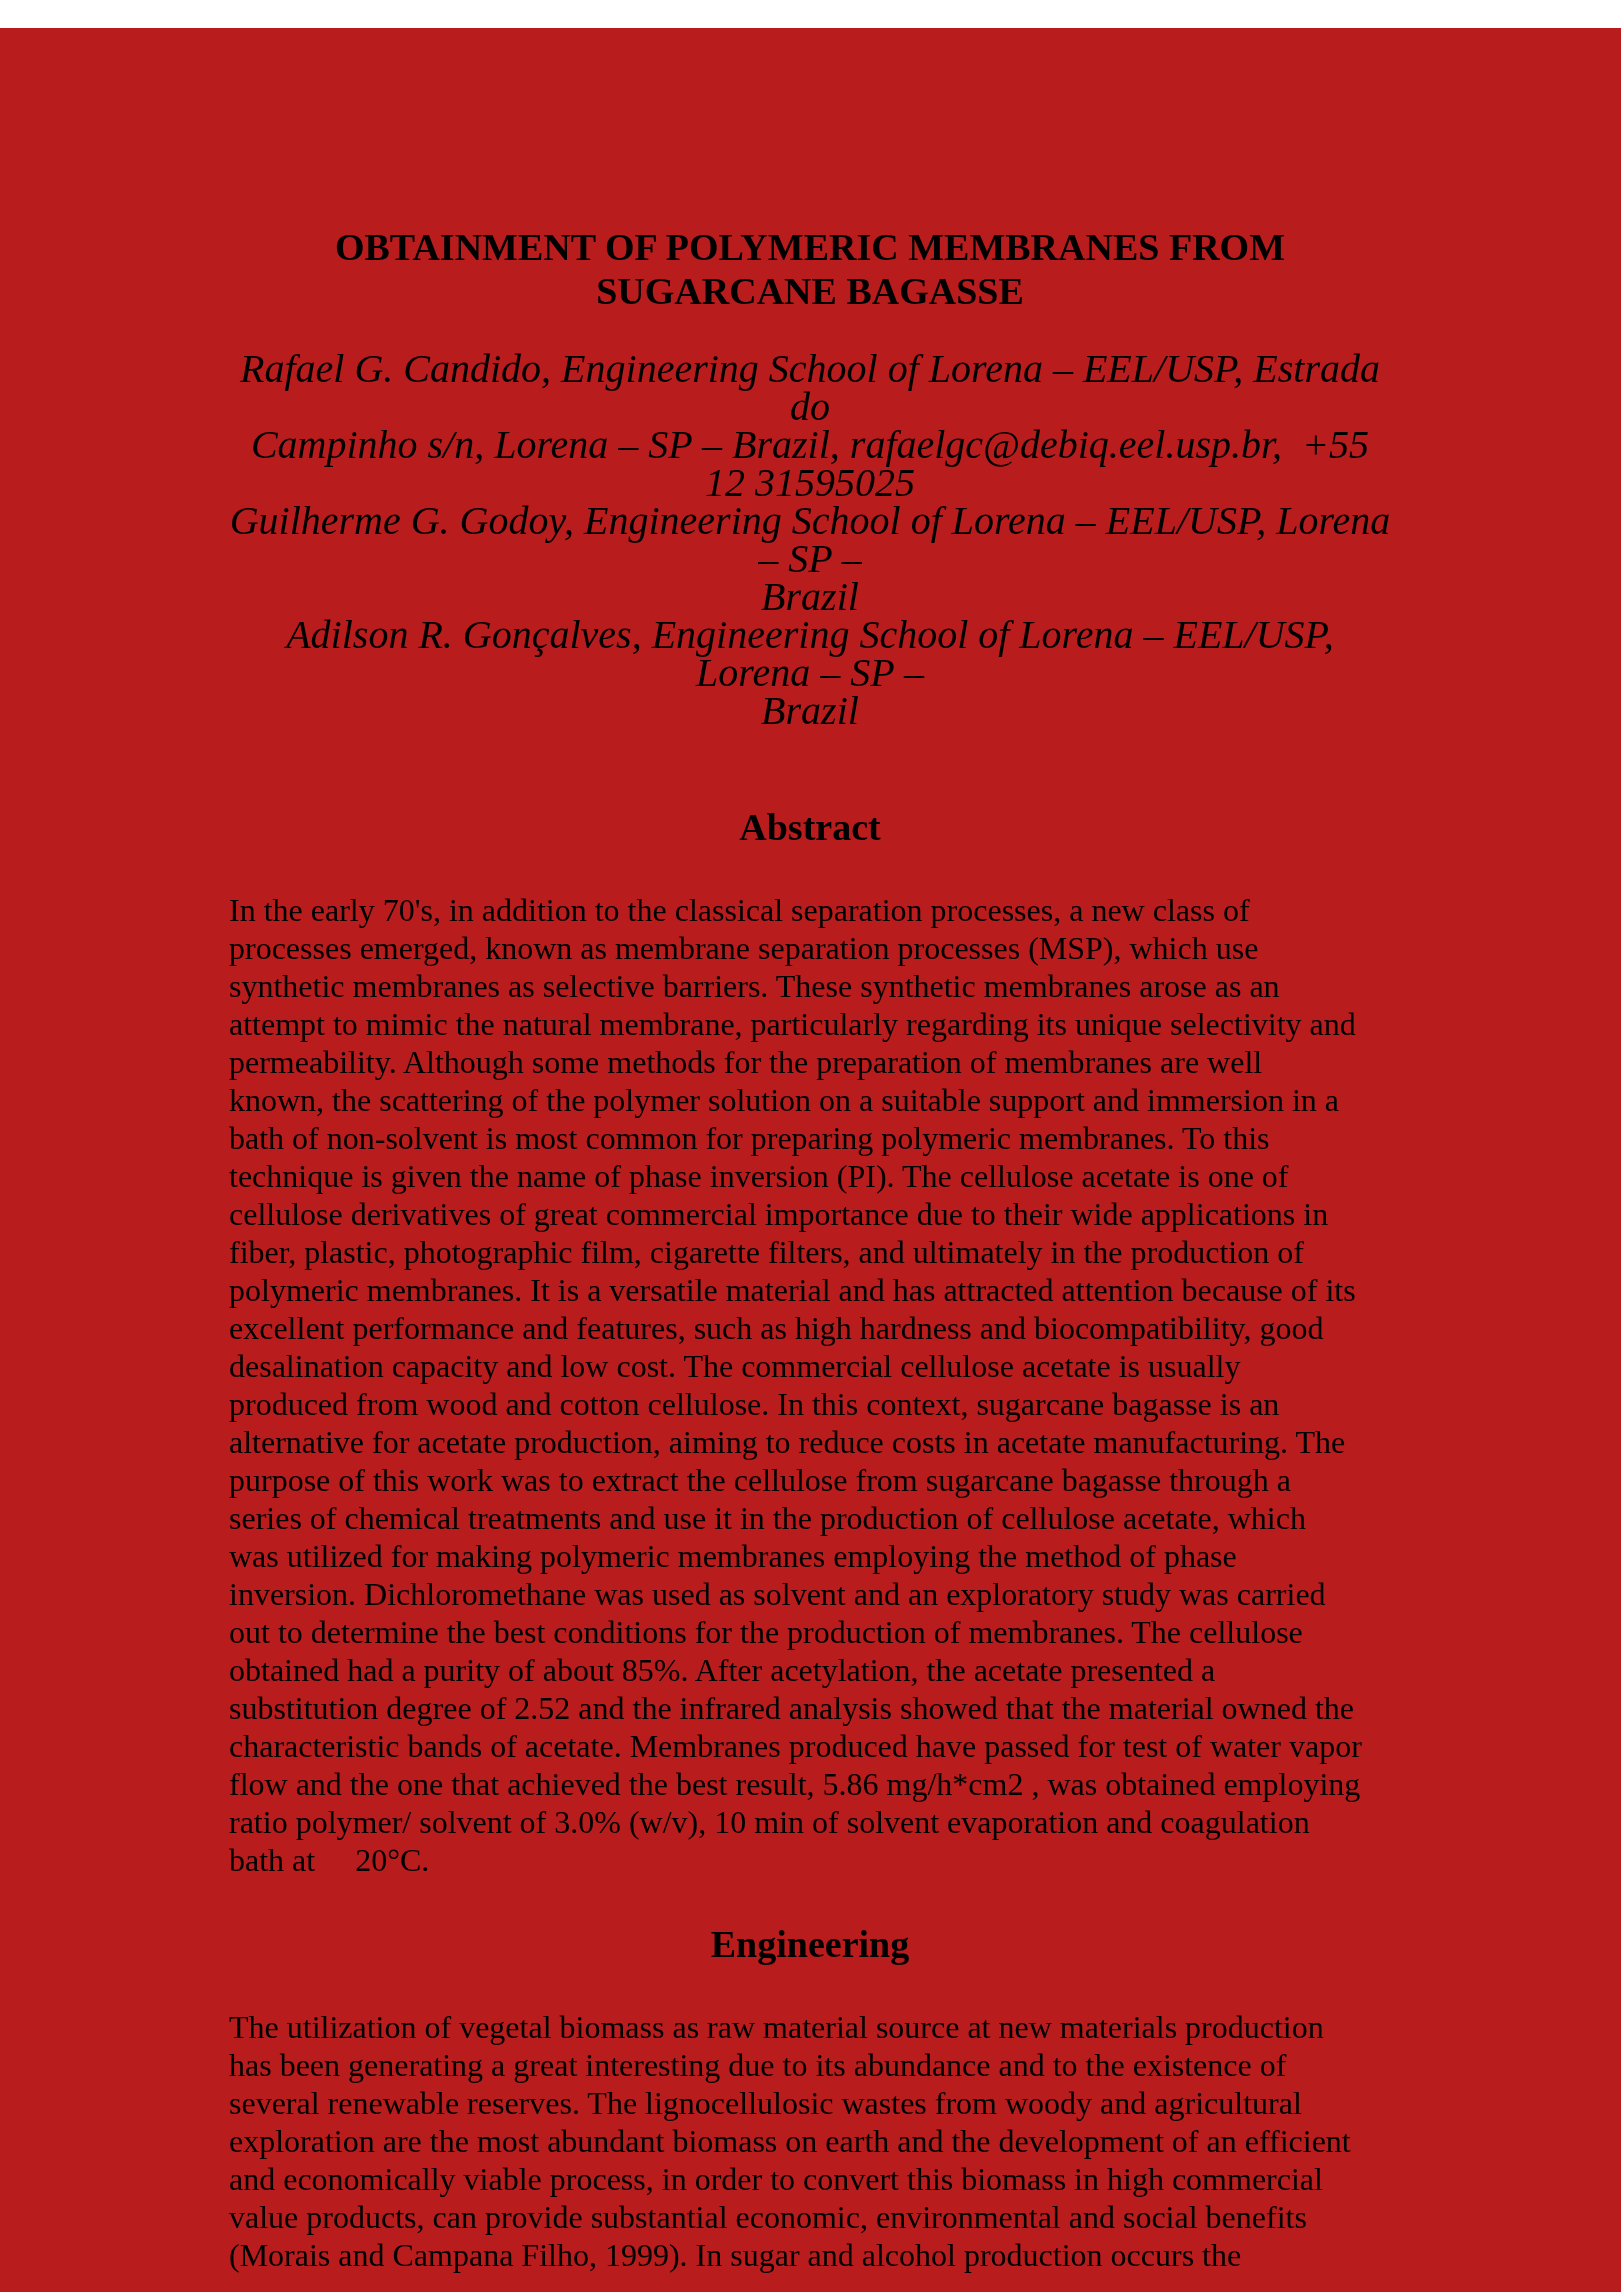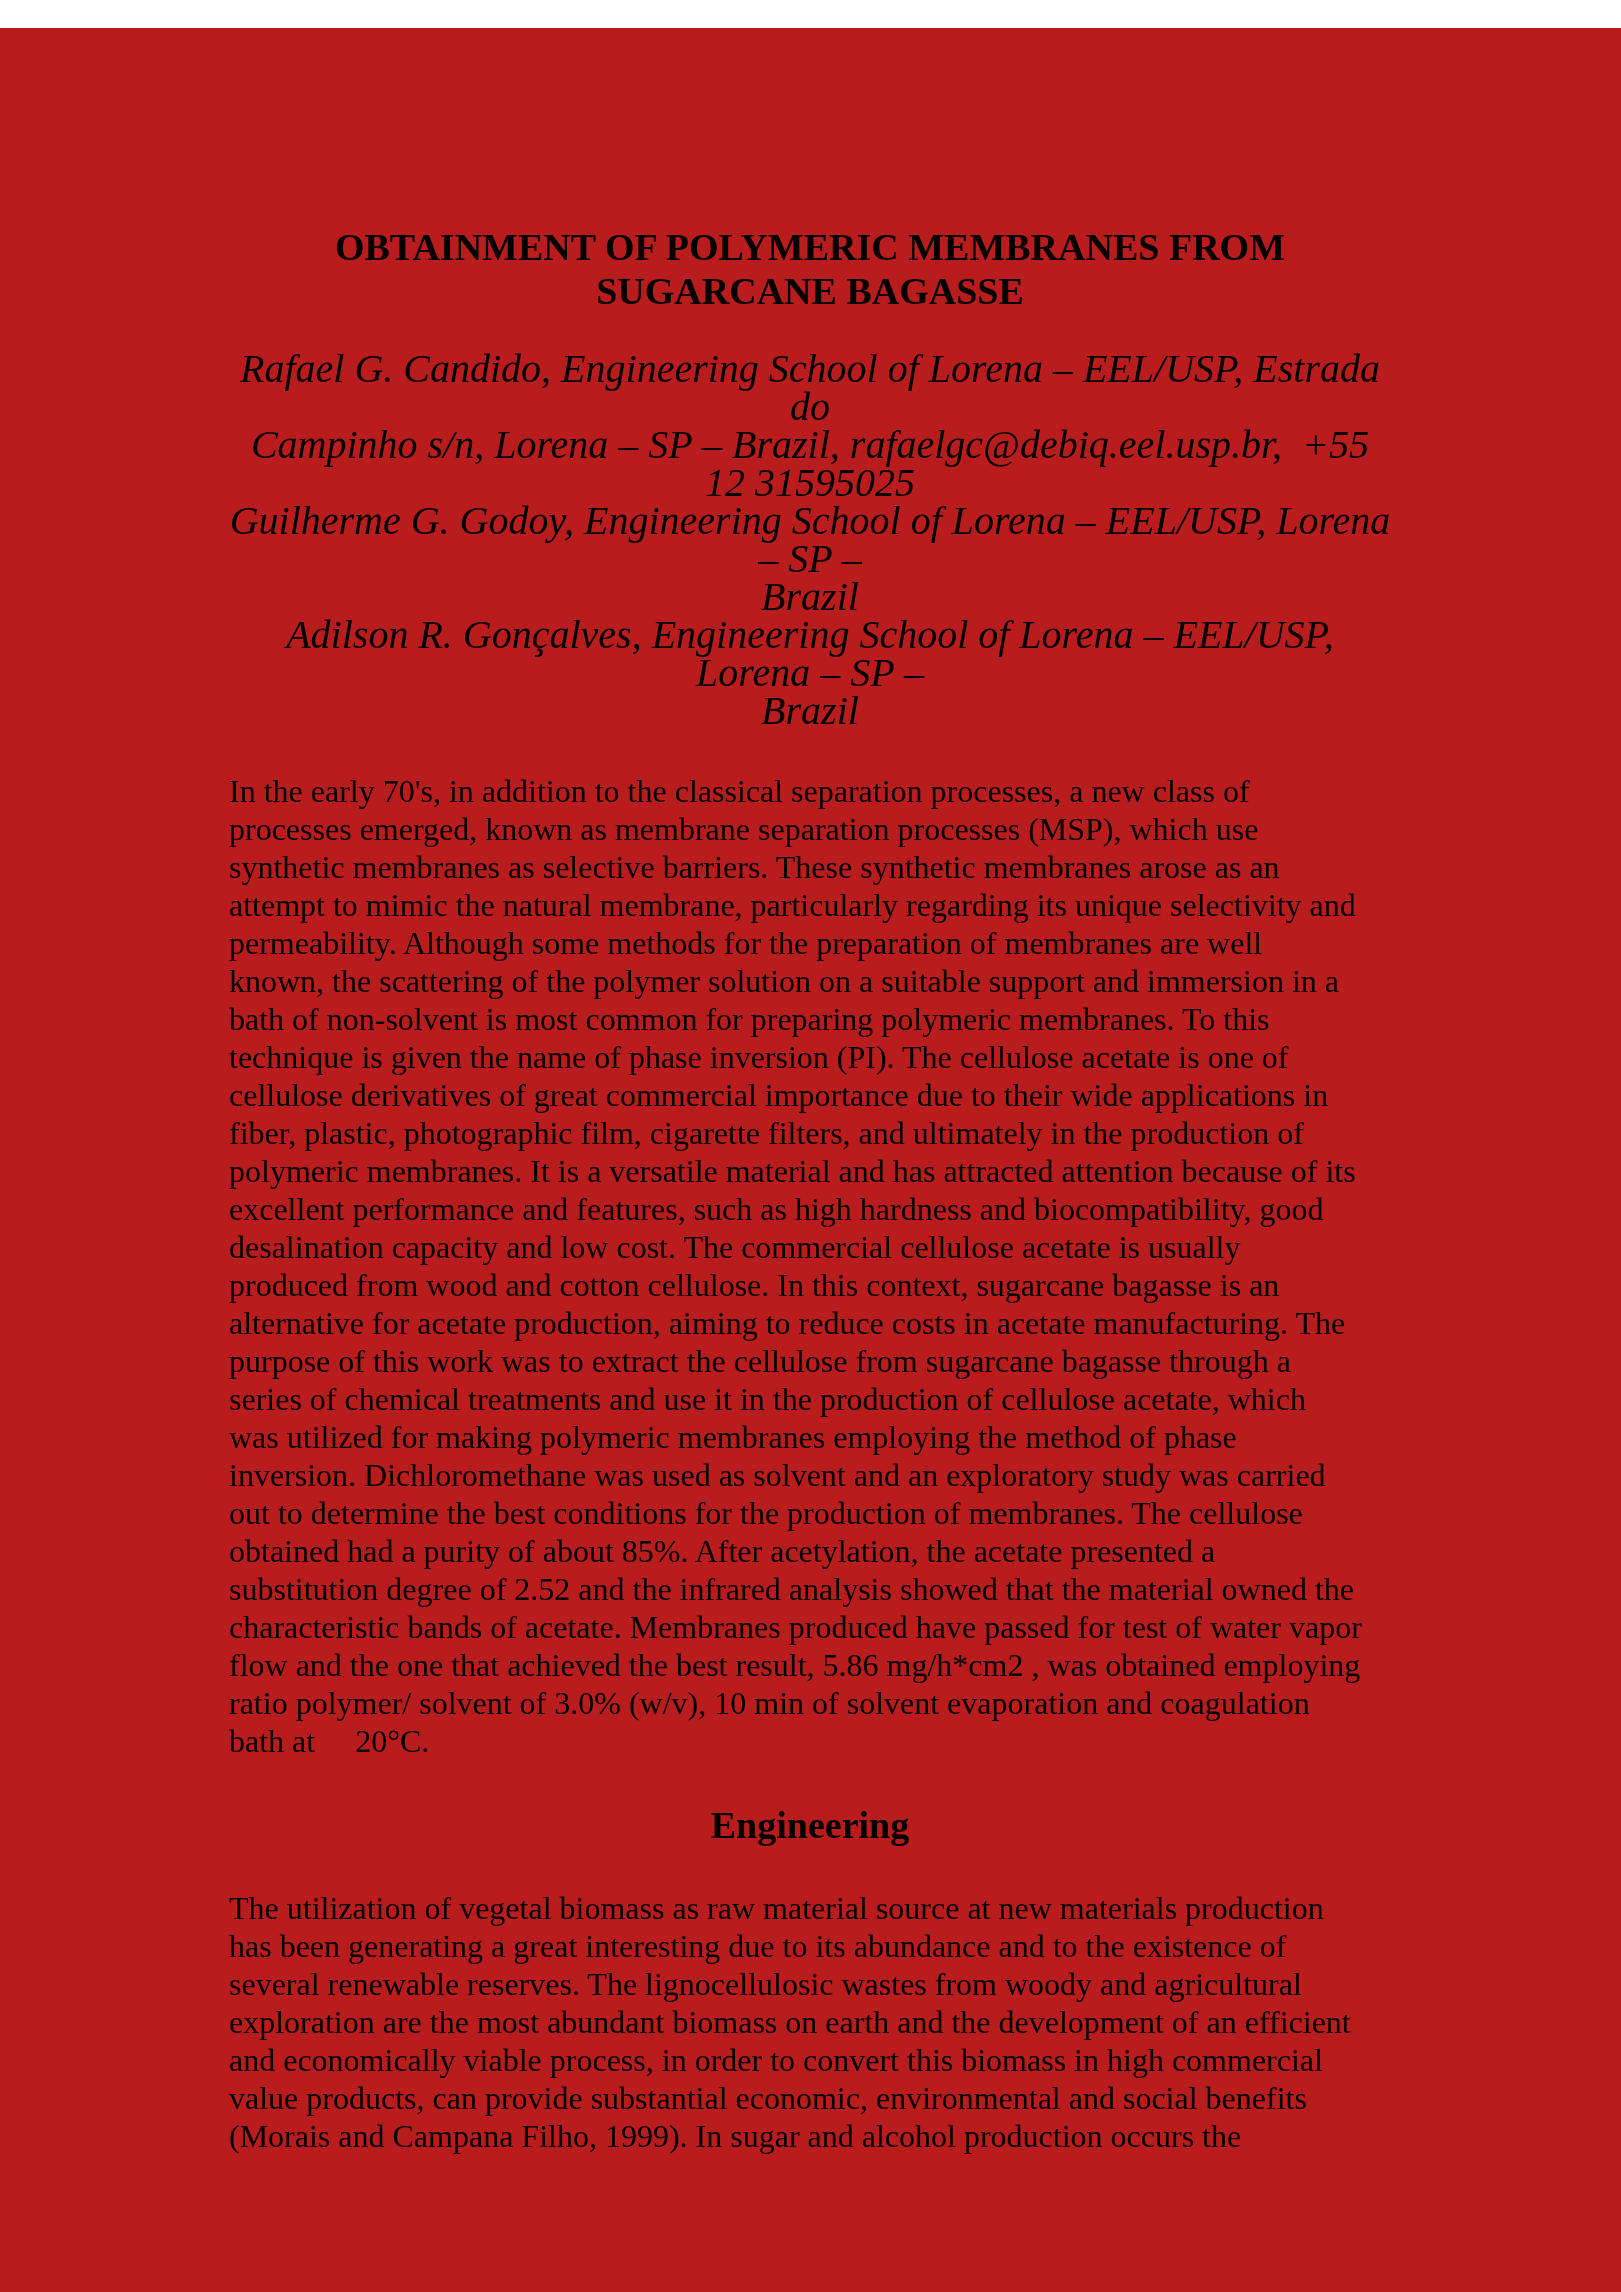--- a/index.html
+++ b/index.html
@@ -61,20 +61,21 @@
   <div class="title">OBTAINMENT OF POLYMERIC MEMBRANES FROM
 SUGARCANE BAGASSE</div>
 
   <div class="authors">Rafael G. Candido, Engineering School of Lorena – EEL/USP, Estrada do
 Campinho s/n, Lorena – SP – Brazil, rafaelgc@debiq.eel.usp.br,  +55 12 31595025
 Guilherme G. Godoy, Engineering School of Lorena – EEL/USP, Lorena – SP –
 Brazil
 Adilson R. Gonçalves, Engineering School of Lorena – EEL/USP, Lorena – SP –
 Brazil</div>
 
+  <div class="section-heading heading-abstract">Abstract</div>
 
   <div class="body-text">In the early 70's, in addition to the classical separation processes, a new class of
 processes emerged, known as membrane separation processes (MSP), which use
 synthetic membranes as selective barriers. These synthetic membranes arose as an
 attempt to mimic the natural membrane, particularly regarding its unique selectivity and
 permeability. Although some methods for the preparation of membranes are well
 known, the scattering of the polymer solution on a suitable support and immersion in a
 bath of non-solvent is most common for preparing polymeric membranes. To this
 technique is given the name of phase inversion (PI). The cellulose acetate is one of
 cellulose derivatives of great commercial importance due to their wide applications in

